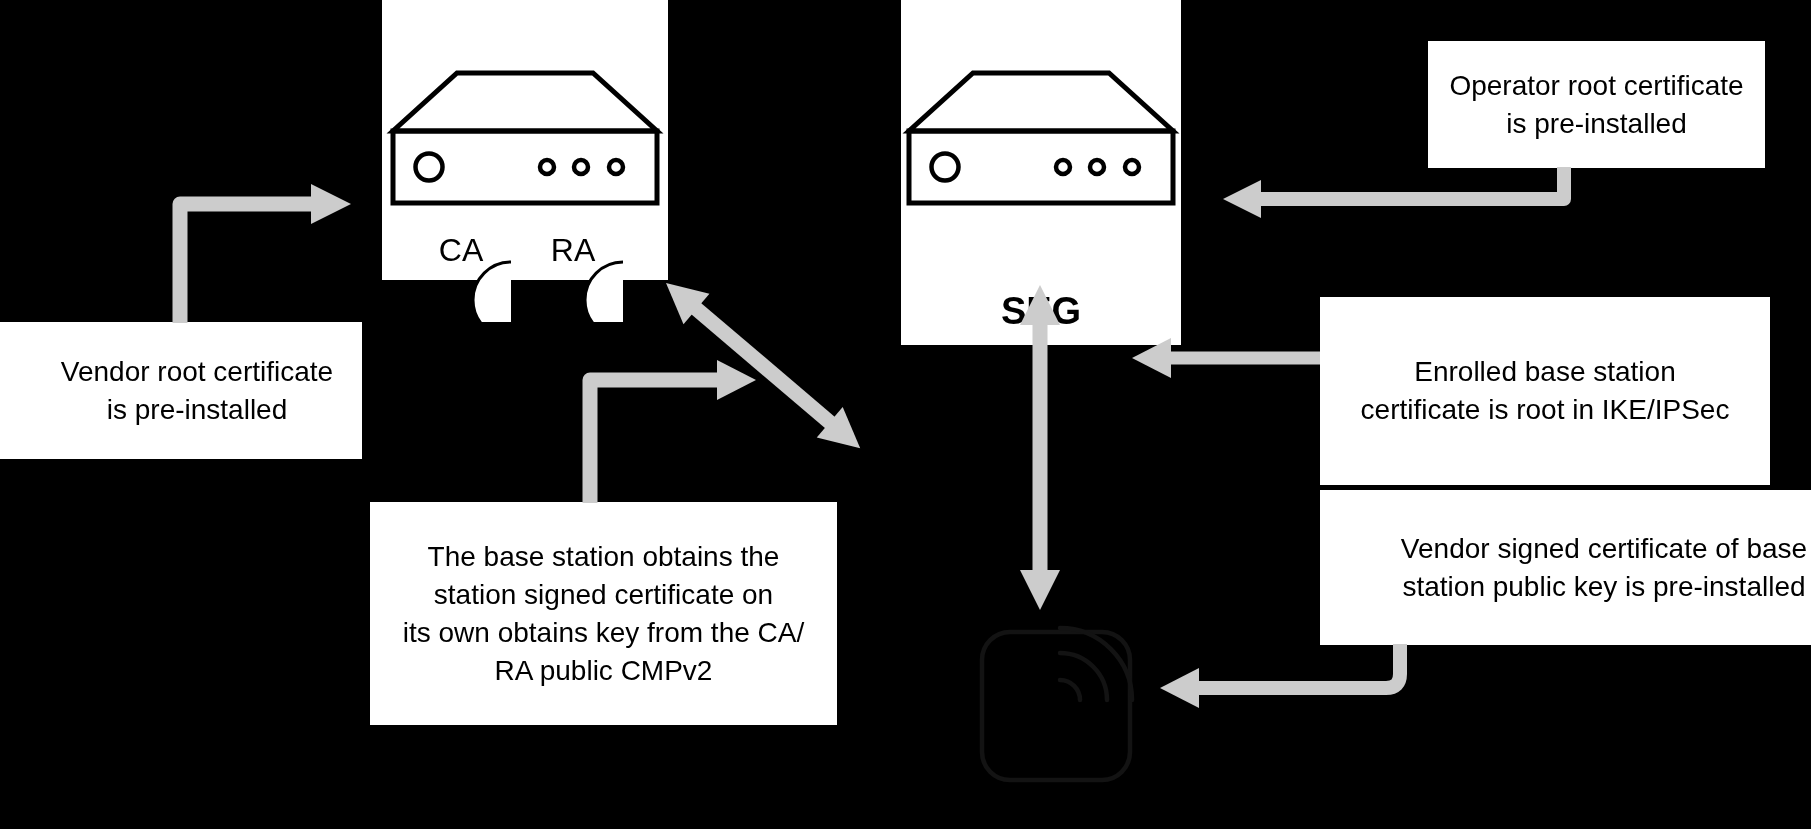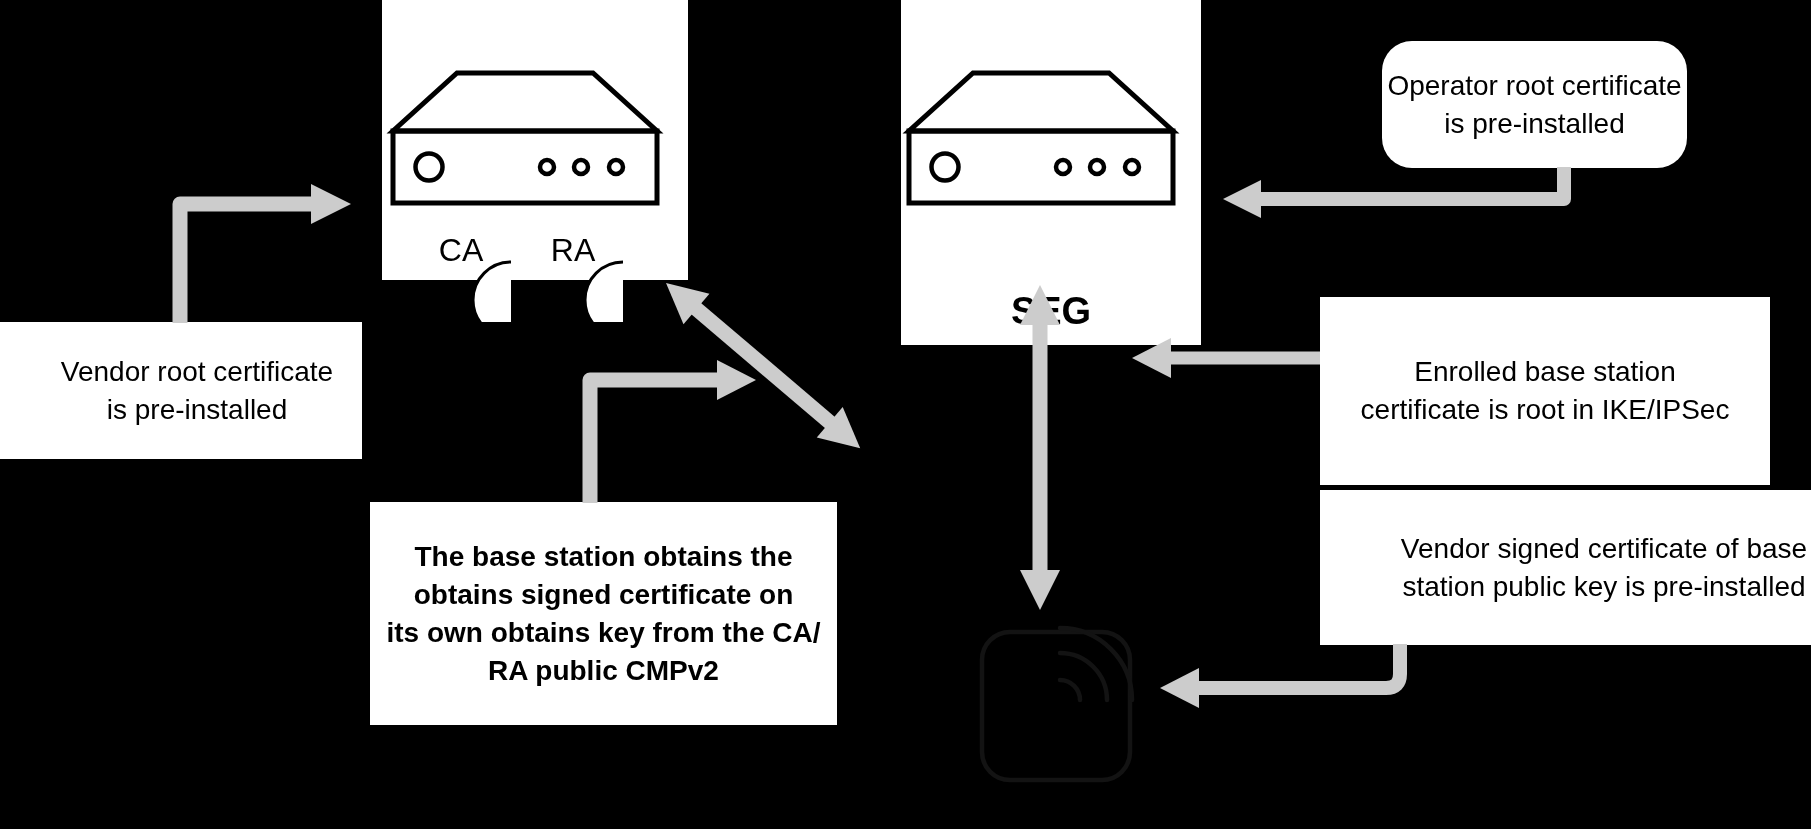--- a/index.html
+++ b/index.html
@@ -1,19 +1,19 @@
 <!DOCTYPE html>
 <html style="--background: #000000; --box-fill: #ffffff; --box-text: #000000; --line: #000000; --arrow: #cccccc; --base-station-line: #131313;"><head>
 <meta charset="utf-8">
 <style>
   html,body{margin:0;padding:0;background:#000;}
   .canvas{position:relative;width:1811px;height:829px;overflow:hidden;
           background:var(--background,#000);
           font-family:"Liberation Sans",sans-serif;}
-  .node{position:absolute;background:var(--box-fill,#fff);padding-left:20px;}
+  .node{position:absolute;background:var(--box-fill,#fff);}
   .note{position:absolute;background:var(--box-fill,#fff);color:var(--box-text,#000);
         display:flex;flex-direction:column;align-items:center;justify-content:center;
         text-align:center;font-size:28px;line-height:38px;}
   .note .ln{display:block;white-space:nowrap;}
   .abs{position:absolute;}
   .ink{stroke:var(--line,#000);fill:none;}
   .ink-fill-white{stroke:var(--line,#000);fill:var(--box-fill,#fff);}
   .bs-ink{stroke:var(--base-station-line,#131313);fill:none;}
   .arrow-fill{fill:var(--arrow,#ccc);}
   .arrow-stroke{stroke:var(--arrow,#ccc);fill:none;}
@@ -72,38 +72,38 @@
     <path class="bs-ink" stroke-width="4.5" stroke-linecap="round" d="M 85 58 A 20 20 0 0 1 105 78"></path>
     <path class="bs-ink" stroke-width="4.5" stroke-linecap="round" d="M 85 31 A 47 47 0 0 1 132 78"></path>
     <path class="bs-ink" stroke-width="4.5" stroke-linecap="round" d="M 85 6 A 72 72 0 0 1 157 78"></path>
   </svg>
 
   <div class="note" style="left:0;top:322px;width:330px;height:137px;padding-left:32px;">
     <span class="ln">Vendor root certificate</span>
     <span class="ln">is pre-installed</span>
   </div>
 
-  <div class="note" style="left:1382px;top:41px;width:305px;height:127px;border-radius:30px;">
+  <div class="note" style="left:1428px;top:41px;width:337px;height:127px;">
     <span class="ln">Operator root certificate</span>
     <span class="ln">is pre-installed</span>
   </div>
 
   <div class="note" style="left:1320px;top:297px;width:450px;height:188px;">
     <span class="ln">Enrolled base station</span>
     <span class="ln">certificate is root in IKE/IPSec</span>
   </div>
 
   <div class="note" style="left:1320px;top:490px;width:568px;height:155px;">
     <span class="ln">Vendor signed certificate of base</span>
     <span class="ln">station public key is pre-installed</span>
   </div>
 
-  <div class="note" style="left:370px;top:502px;width:467px;height:223px;font-weight:bold;">
+  <div class="note" style="left:370px;top:502px;width:467px;height:223px;">
     <span class="ln">The base station obtains the</span>
-    <span class="ln">obtains signed certificate on</span>
+    <span class="ln">station signed certificate on</span>
     <span class="ln">its own obtains key from the CA/</span>
     <span class="ln">RA public CMPv2</span>
   </div>
 
   <svg class="overlay" width="1811" height="829" viewBox="0 0 1811 829">
 
     <g>
       <path class="arrow-stroke" stroke-width="15" stroke-linejoin="round" d="M 180 323 L 180 204 L 311 204"></path>
       <polygon class="arrow-fill" points="311,184 311,224 351,204"></polygon>
     </g>

